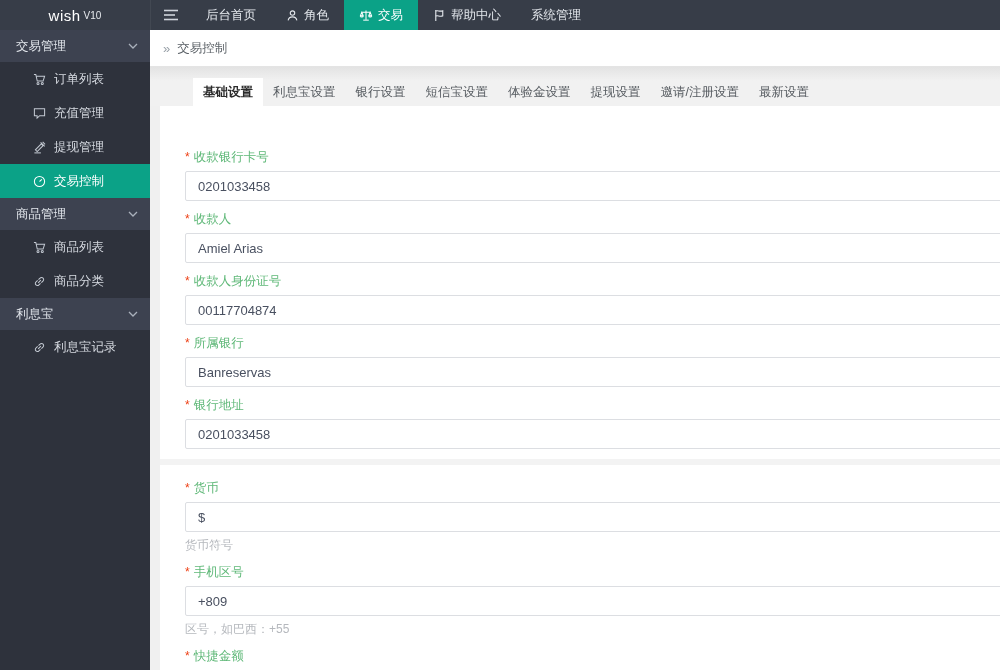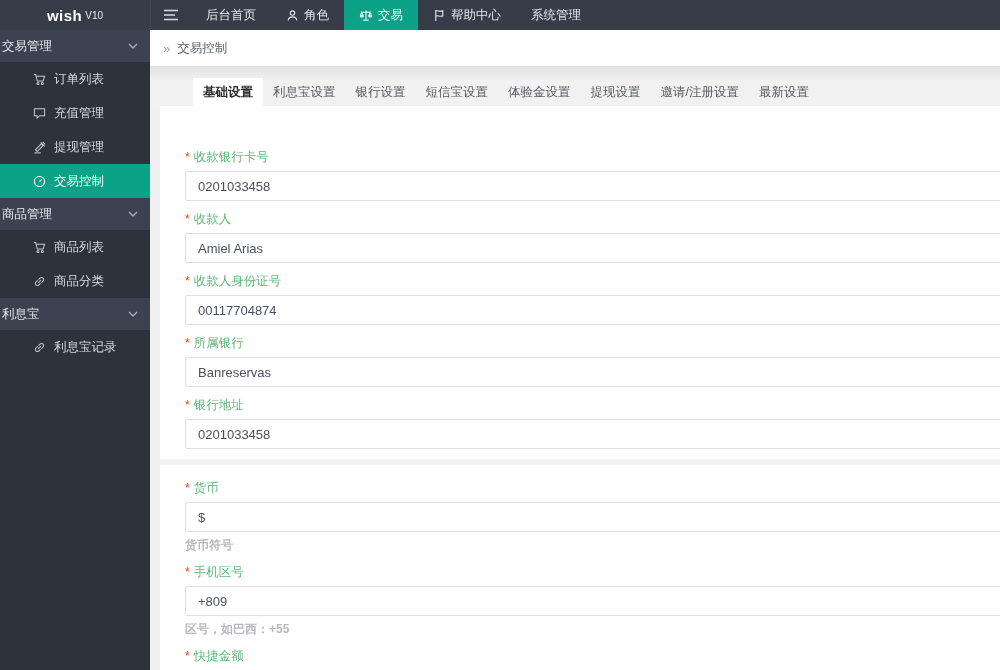--- a/index.html
+++ b/index.html
@@ -7,52 +7,52 @@
     width:1000px;height:670px;position:relative;
     font-family:"Liberation Sans","DejaVu Sans",sans-serif;
     background:#f0f0f0;color:#333;
     -webkit-font-smoothing:antialiased;
   }
   .app{position:absolute;inset:0;width:1000px;height:670px;overflow:hidden;}
 
   
   .topbar{position:absolute;left:0;top:0;right:0;height:30px;background:#373d48;display:flex;align-items:stretch;z-index:30;}
   .logo{width:150px;display:flex;align-items:center;justify-content:center;color:#fff;border-right:1px solid rgba(255,255,255,.06);}
-  .logo .logo-text{font-size:15px;font-weight:700;letter-spacing:.5px;}
+  .logo .logo-text{font-size:15px;font-weight:400;letter-spacing:.5px;}
   .logo sup{font-size:10px;font-weight:400;margin-left:3px;color:#e7eaee;}
   .hamburger{display:flex;align-items:center;padding:0 13px;color:#cfd4db;cursor:pointer;}
   .topmenu{display:flex;align-items:stretch;}
   .topmenu-item{display:flex;align-items:center;gap:5px;padding:0 15px;font-size:12.5px;color:#e3e7ec;cursor:pointer;}
   .topmenu-item.active{background:#0ba287;color:#fff;}
   .topmenu-item .ticon{display:flex;align-items:center;}
 
   
   .sidebar{position:absolute;left:0;top:30px;bottom:0;width:150px;background:#2e323c;z-index:20;}
-  .side-group{height:32px;display:flex;align-items:center;justify-content:space-between;background:#3d4250;color:#e2e6ec;font-size:12.5px;padding:0 12px 0 2px;cursor:pointer;}
+  .side-group{height:32px;display:flex;align-items:center;justify-content:space-between;background:#3d4250;color:#e2e6ec;font-size:12.5px;padding:0 12px 0 16px;cursor:pointer;}
   .side-group .chev{color:#aab1bc;display:flex;align-items:center;}
   .side-item{height:34px;display:flex;align-items:center;gap:8px;color:#d6dae1;font-size:12.5px;padding-left:33px;cursor:pointer;background:#2e323c;}
   .side-item .sicon{display:flex;align-items:center;color:#c3c9d2;}
   .side-item.active{background:#0ba287;color:#fff;}
   .side-item.active .sicon{color:#fff;}
 
   
   .main{position:absolute;left:150px;top:30px;right:0;bottom:0;background:#f0f0f0;overflow:hidden;}
   .breadcrumb-bar{height:36px;background:#fff;display:flex;align-items:center;padding-left:13px;font-size:12.5px;color:#5a6066;border-bottom:1px solid #e4e4e4;}
   .breadcrumb-bar .arrow{color:#98a0a8;margin-right:7px;font-size:13px;}
   .tabstrip{height:39px;background:linear-gradient(to bottom,#e3e3e3,#f1f1f1 35%);display:flex;align-items:flex-end;padding-left:25px;}
   .tab{height:28px;line-height:28px;padding:0 10px;font-size:12.5px;color:#565b60;cursor:pointer;white-space:nowrap;}
   .tab.active{background:#fff;color:#2b2b2b;font-weight:700;margin-left:18px;}
   .card{margin-left:10px;background:#fff;height:566px;padding:43px 0 0 25px;box-sizing:border-box;overflow:visible;}
 
   
   .form-group{margin-bottom:10px;}
   .form-label{font-size:12.5px;color:#5fb878;margin-bottom:5px;display:flex;align-items:flex-start;gap:4px;}
   .form-label .req{color:#ed3f14;font-size:12px;line-height:14px;transform:translateY(1px);}
   .form-input{display:block;width:985px;height:30px;box-sizing:border-box;border:1px solid #dcdee2;border-radius:2px;padding:0 12px;font-size:13px;color:#495060;outline:none;background:#fff;font-family:"Liberation Sans","DejaVu Sans",sans-serif;}
-  .form-hint{margin-top:5px;font-size:12px;color:#b5b8bd;font-weight:bold;}
+  .form-hint{margin-top:5px;font-size:12px;color:#b5b8bd;}
   .section-divider{height:6px;background:#f3f3f3;width:1000px;margin:3px 0 15px -25px;}
 
   svg{display:block;}
 </style>
 </head>
 <body>
 
 <div class="app">
 
   <div class="topbar">

